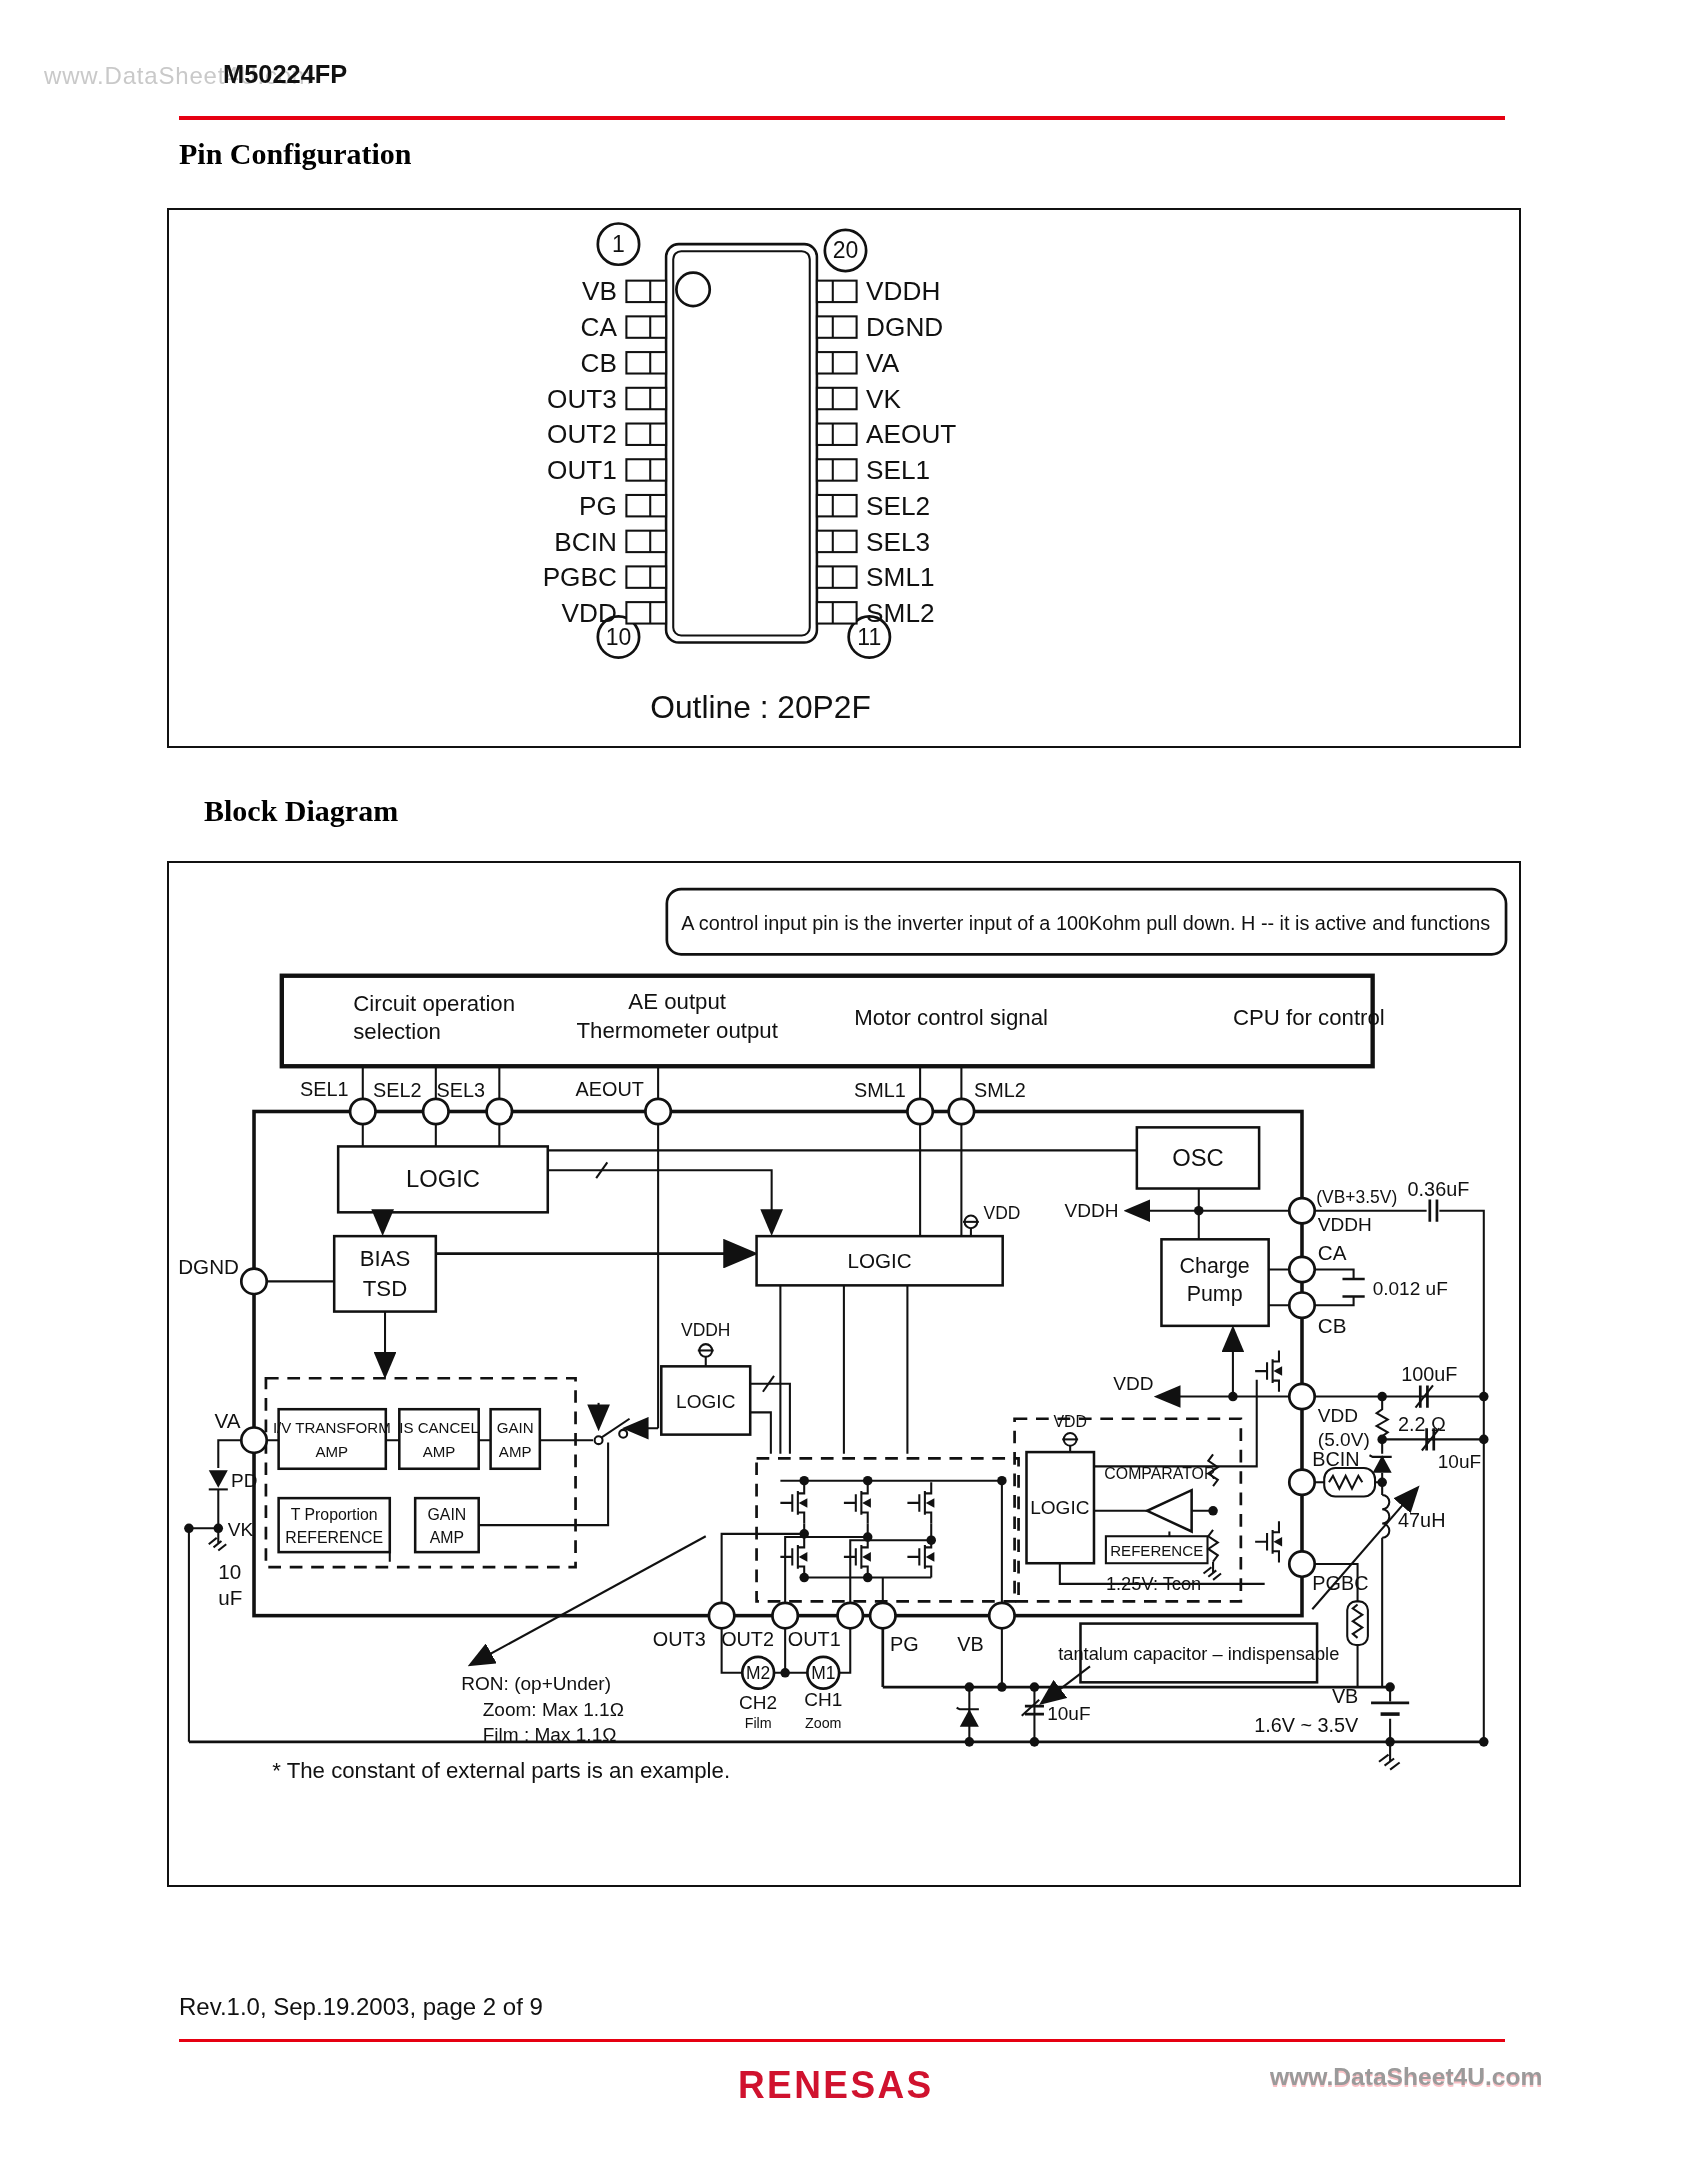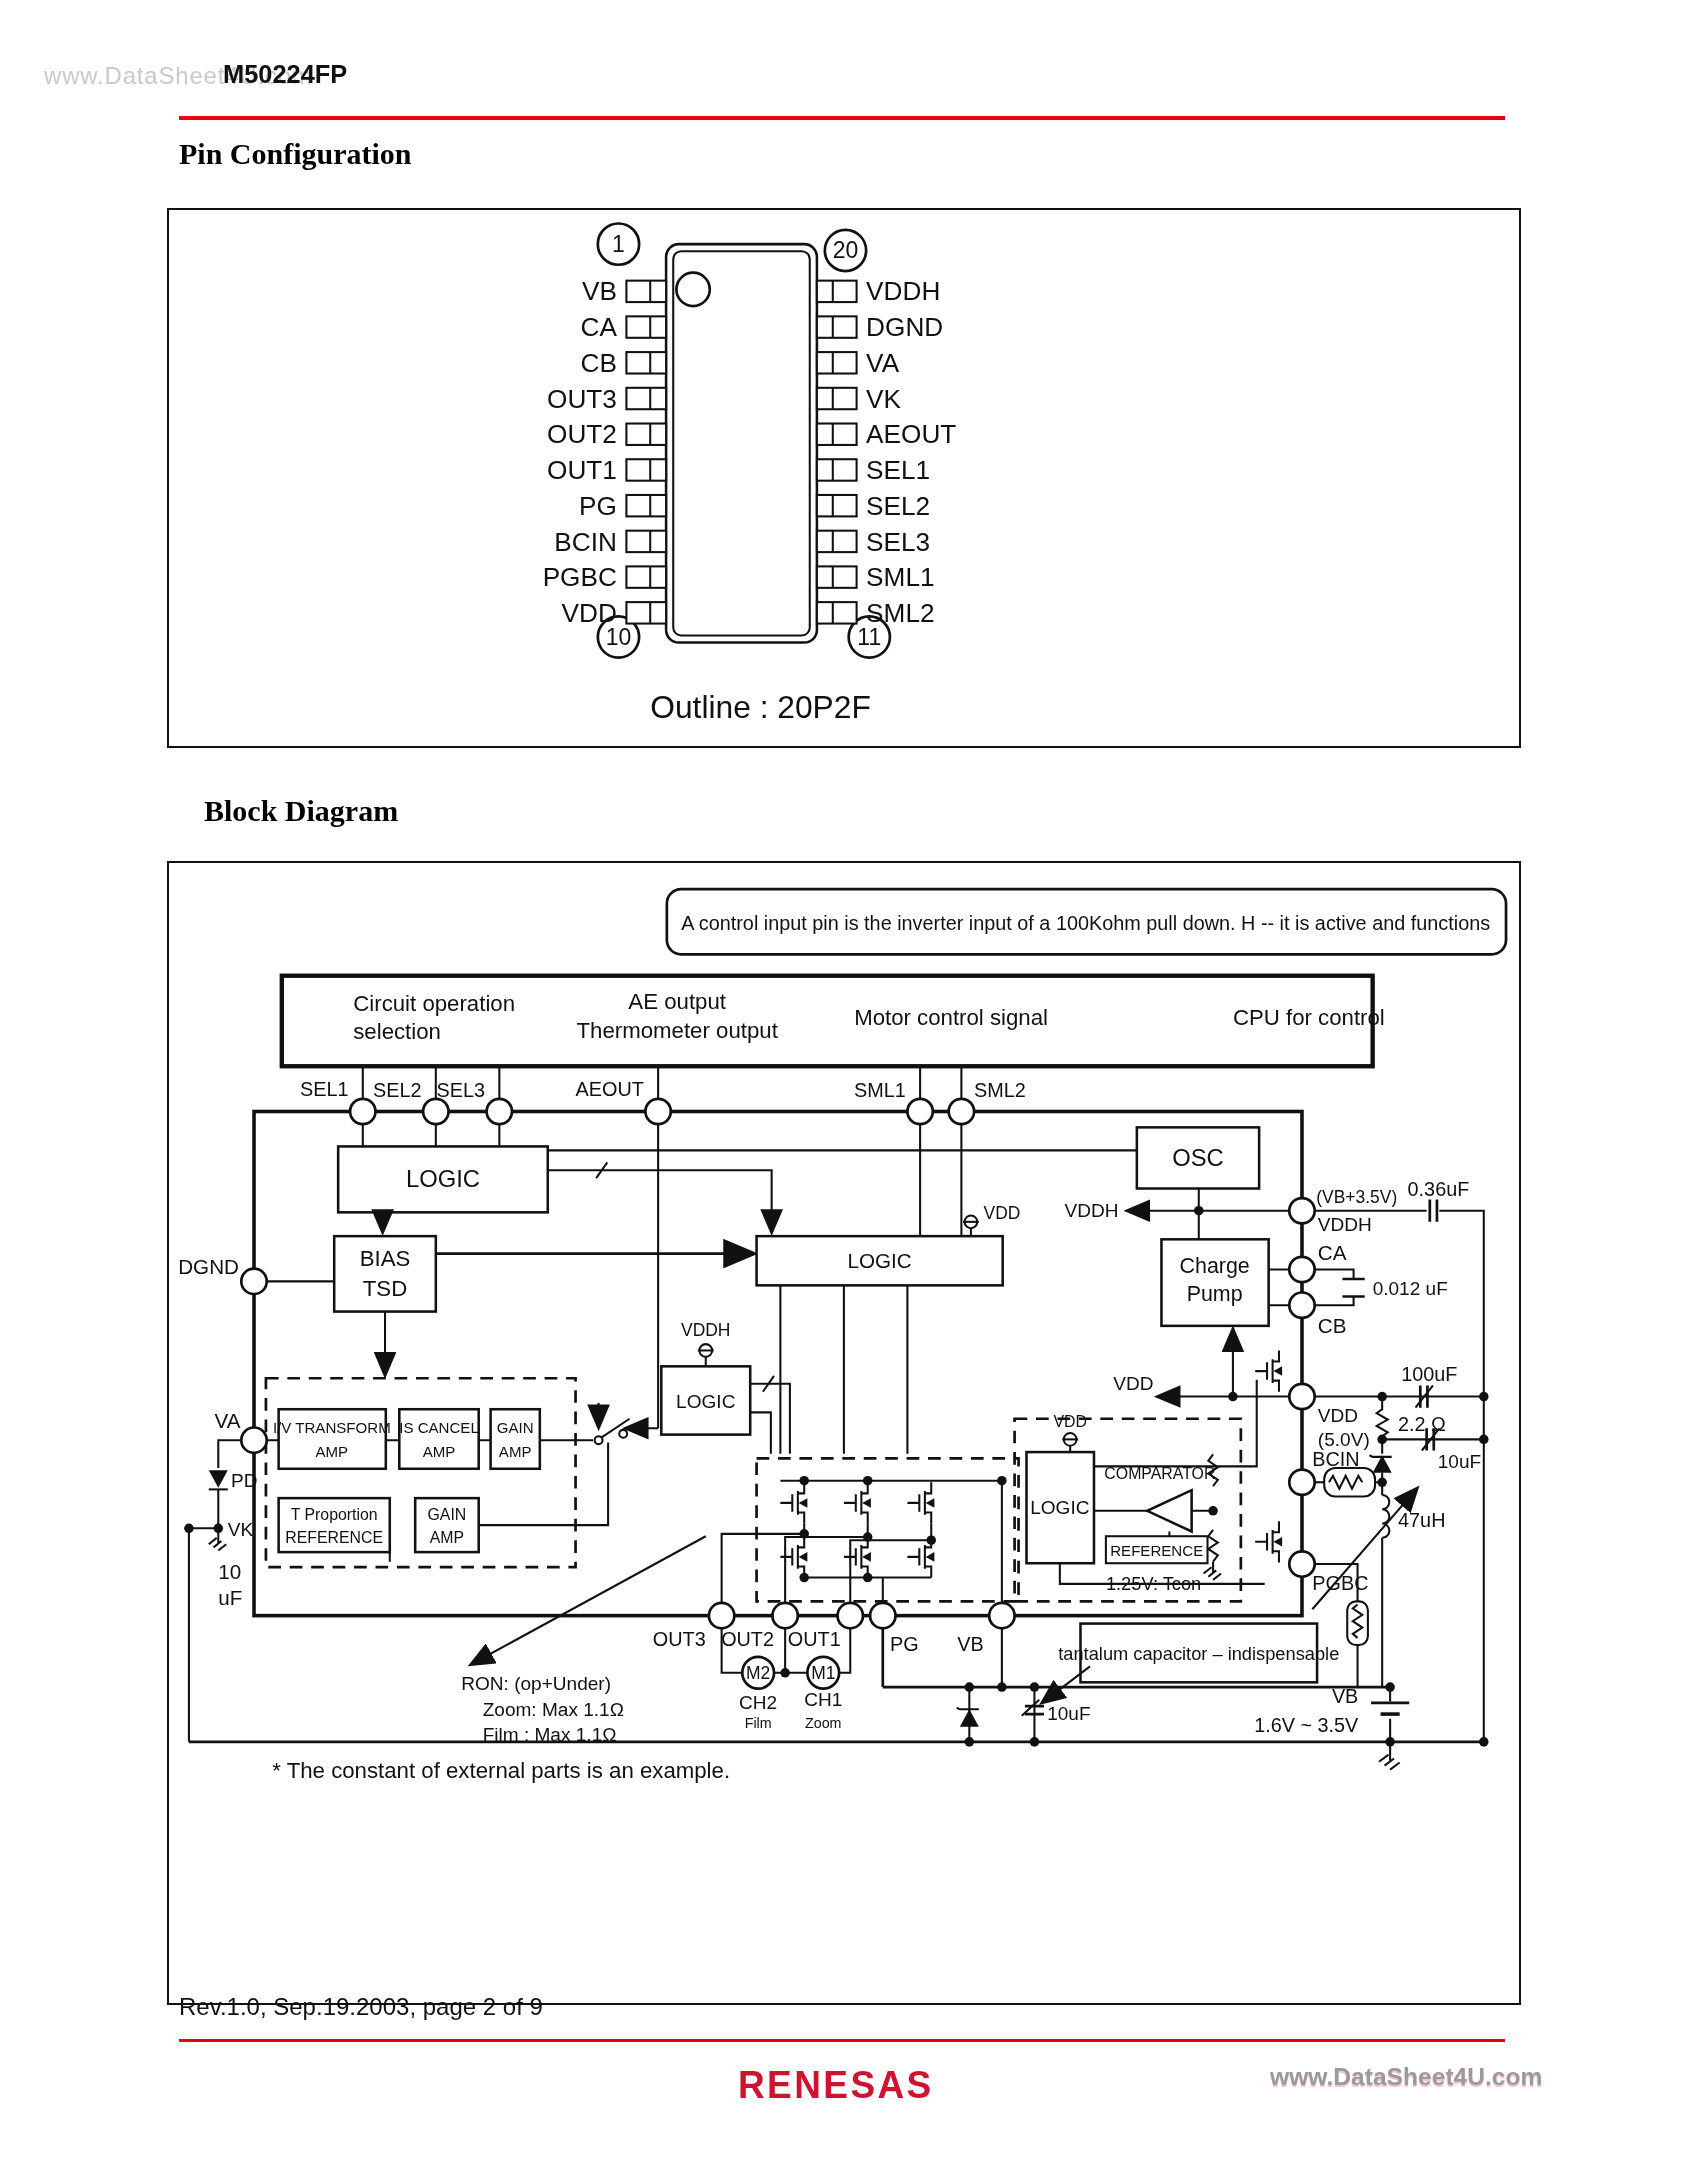--- a/index.html
+++ b/index.html
@@ -6,21 +6,21 @@
   #page{position:relative;width:1687px;height:2183px;background:#fff;overflow:hidden;
         font-family:"Liberation Sans","DejaVu Sans",sans-serif;color:#111;}
   .abs{position:absolute;}
   #watermark{left:44px;top:62px;font-size:24px;color:#c9c9c9;letter-spacing:0.8px;}
   #partnum{left:179px;top:60px;font-size:25.4px;font-weight:bold;color:#111;padding-left:44px;}
   #rule-top{left:179px;top:116px;width:1326px;height:4px;background:#e60012;}
   .h-serif{font-family:"Liberation Serif","DejaVu Serif",serif;font-weight:bold;font-size:30px;color:#000;}
   #h-pin{left:179px;top:137px;}
   #h-bd{left:179px;top:794px;margin-left:25px;}
   #pinframe{left:167px;top:208px;width:1354px;height:540px;border:2.4px solid #111;box-sizing:border-box;}
-  #bdframe{left:167px;top:861px;width:1354px;height:1144px;border:2.4px solid #111;box-sizing:border-box;}
+  #bdframe{left:167px;top:861px;width:1354px;height:1026px;border:2.4px solid #111;box-sizing:border-box;}
   svg{position:absolute;left:0;top:0;}
   svg text{fill:#111;font-family:"Liberation Sans","DejaVu Sans",sans-serif;}
   .w{stroke:#111;stroke-width:2.6;fill:none;}
   .w3{stroke:#111;stroke-width:3.4;fill:none;}
   .w4{stroke:#111;stroke-width:4.5;fill:none;}
   .box{fill:#fff;stroke:#111;stroke-width:3.2;}
   .boxthk{fill:#fff;stroke:#111;stroke-width:5.5;}
   .dsh{fill:none;stroke:#111;stroke-width:3.4;stroke-dasharray:16 11;}
   .dot{fill:#111;stroke:none;}
   .term{fill:#fff;stroke:#111;stroke-width:3.4;}

